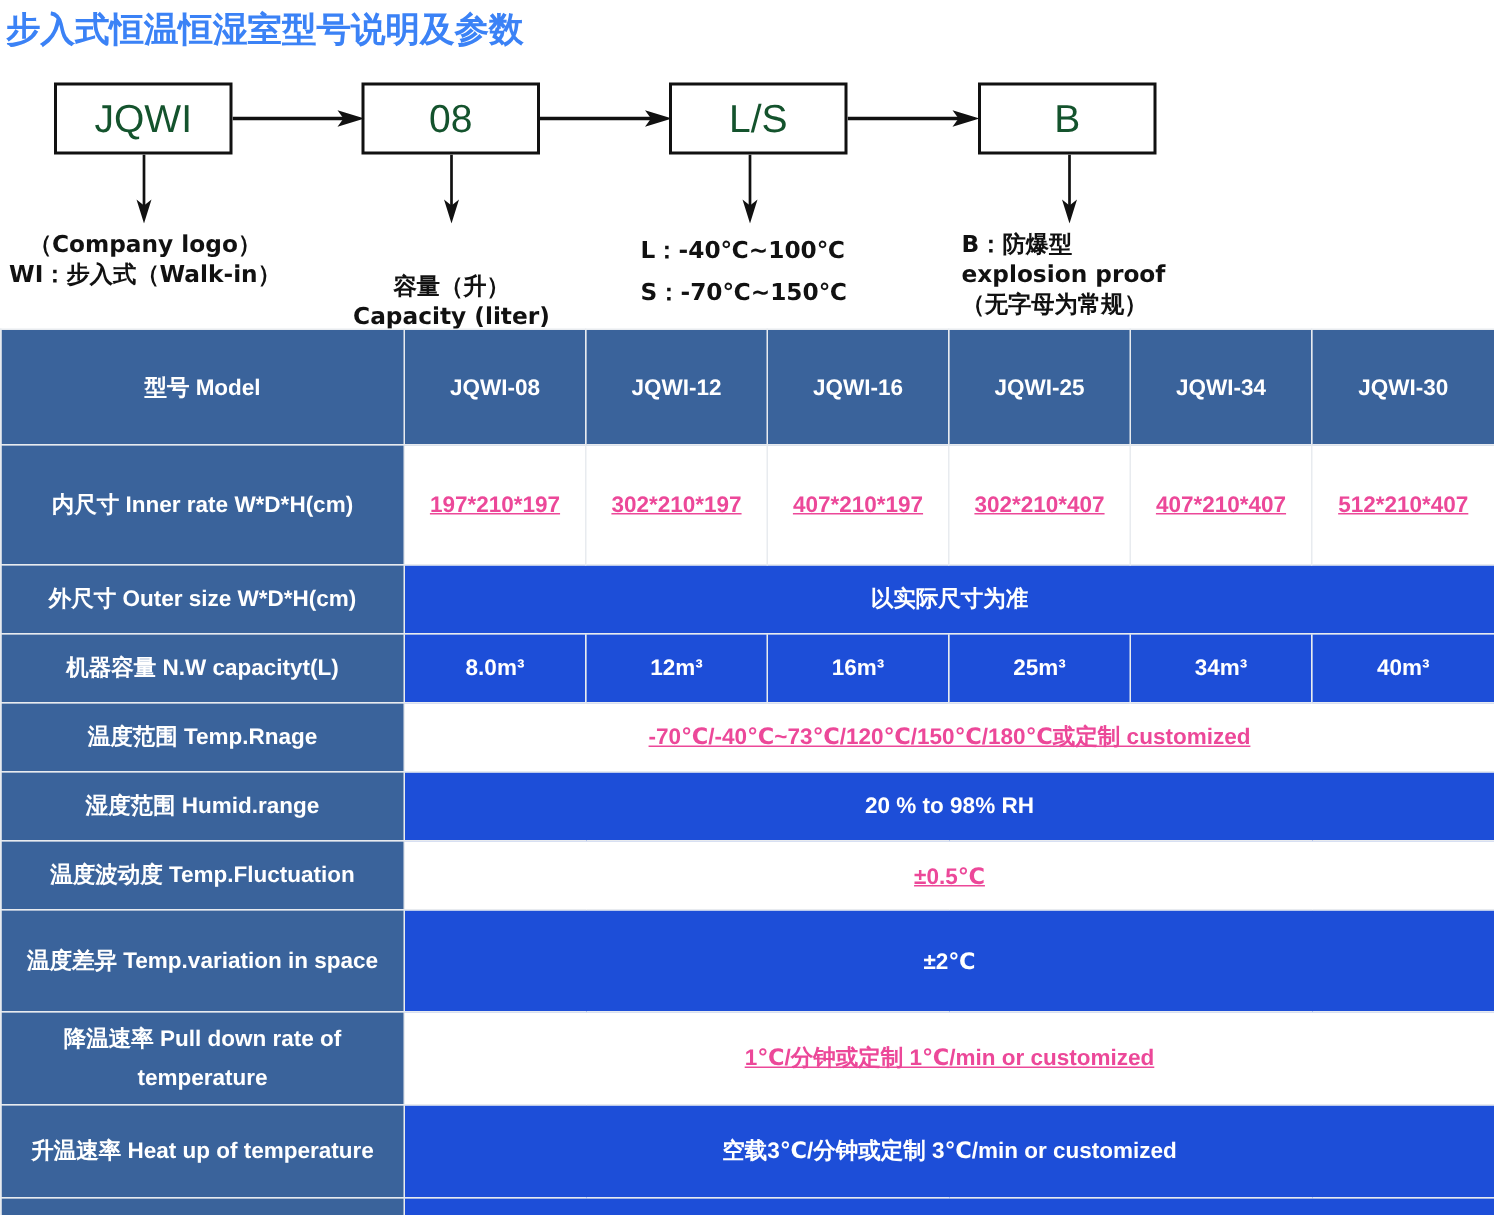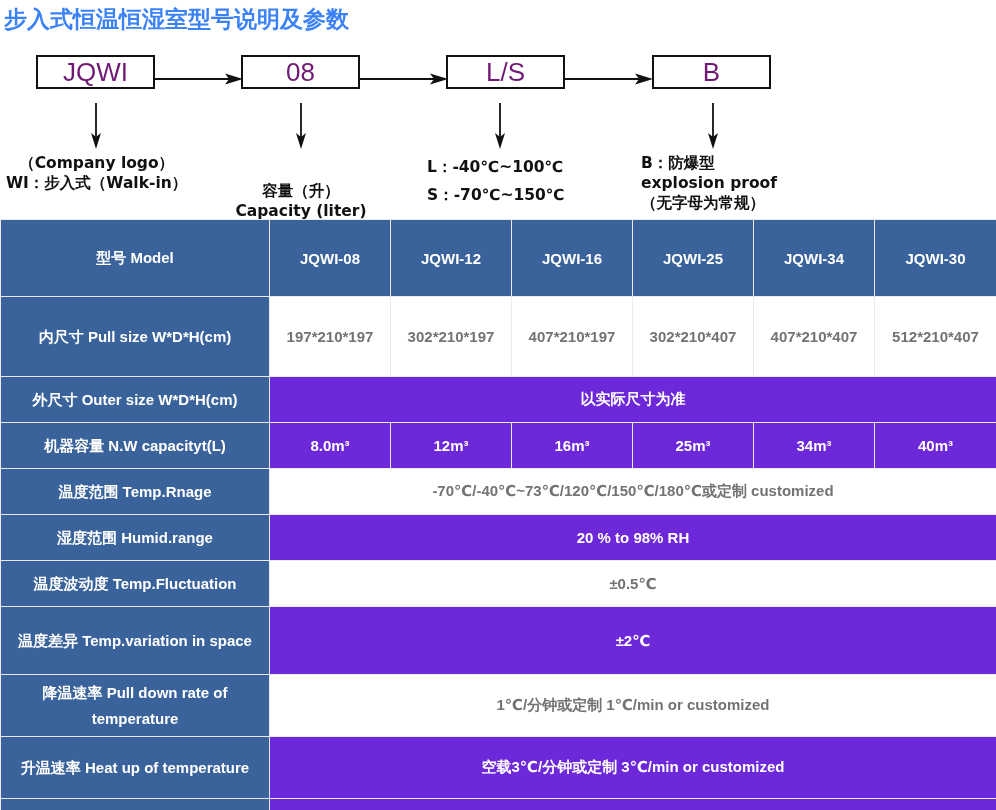--- a/index.html
+++ b/index.html
@@ -38,23 +38,23 @@
   .flow-box {
     position: absolute;
     border: 2px solid #111111;
     background: #ffffff;
     box-sizing: border-box;
     display: flex;
     align-items: center;
     justify-content: center;
     font-size: 26px;
     font-weight: normal;
-    color: #701a75;
+    color: #14532d;
     font-family: "Liberation Sans", "DejaVu Sans", sans-serif;
-    height: 34px;
+    height: 48px;
   }
   .flow-arrow {
     position: absolute;
     height: 12px;
     top: 73px;
   }
   .drop-arrow {
     position: absolute;
     width: 12px;
   }
@@ -82,26 +82,27 @@
     border: 1px solid #e8ebef;
     padding: 2px 3px;
     text-align: center;
     vertical-align: middle;
     font-size: 15px;
     font-weight: bold;
     font-family: "Liberation Sans", "DejaVu Sans", sans-serif;
     box-sizing: border-box;
   }
   .blue {
-    background: #6d28d9;
+    background: #1d4ed8;
     color: #ffffff;
   }
   .white {
     background: #ffffff;
-    color: #737373;
+    color: #ec4899;
+    text-decoration: underline;
   }
   .rowlabel {
     background: #3a639b;
     color: #ffffff;
     font-size: 15px;
     line-height: 26px;
     padding-left: 4px;
     padding-right: 4px;
   }
   th.hdr {
@@ -212,21 +213,21 @@
       <th class="hdr">JQWI-12</th>
       <th class="hdr">JQWI-16</th>
       <th class="hdr">JQWI-25</th>
       <th class="hdr">JQWI-34</th>
       <th class="hdr">JQWI-30</th>
     </tr>
   </thead>
   <tbody>
 
     <tr class="r-inner">
-      <td class="rowlabel">内尺寸 Pull size W*D*H(cm)</td>
+      <td class="rowlabel">内尺寸 Inner rate W*D*H(cm)</td>
       <td class="white cell-data">197*210*197</td>
       <td class="white cell-data">302*210*197</td>
       <td class="white cell-data">407*210*197</td>
       <td class="white cell-data">302*210*407</td>
       <td class="white cell-data">407*210*407</td>
       <td class="white cell-data">512*210*407</td>
     </tr>
 
     <tr class="r-outer">
       <td class="rowlabel">外尺寸 Outer size W*D*H(cm)</td>

